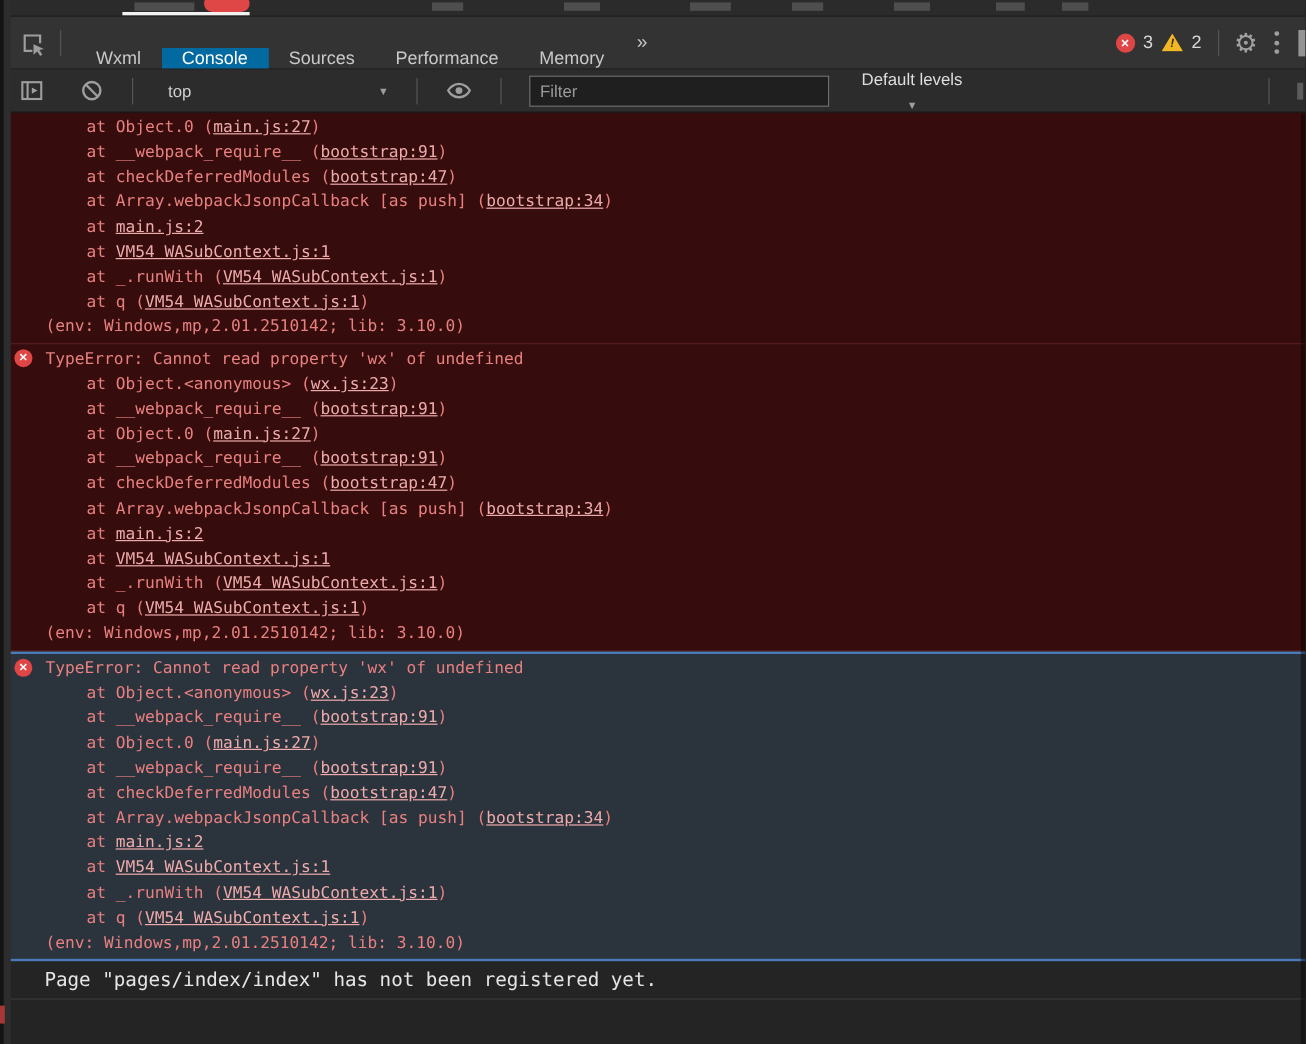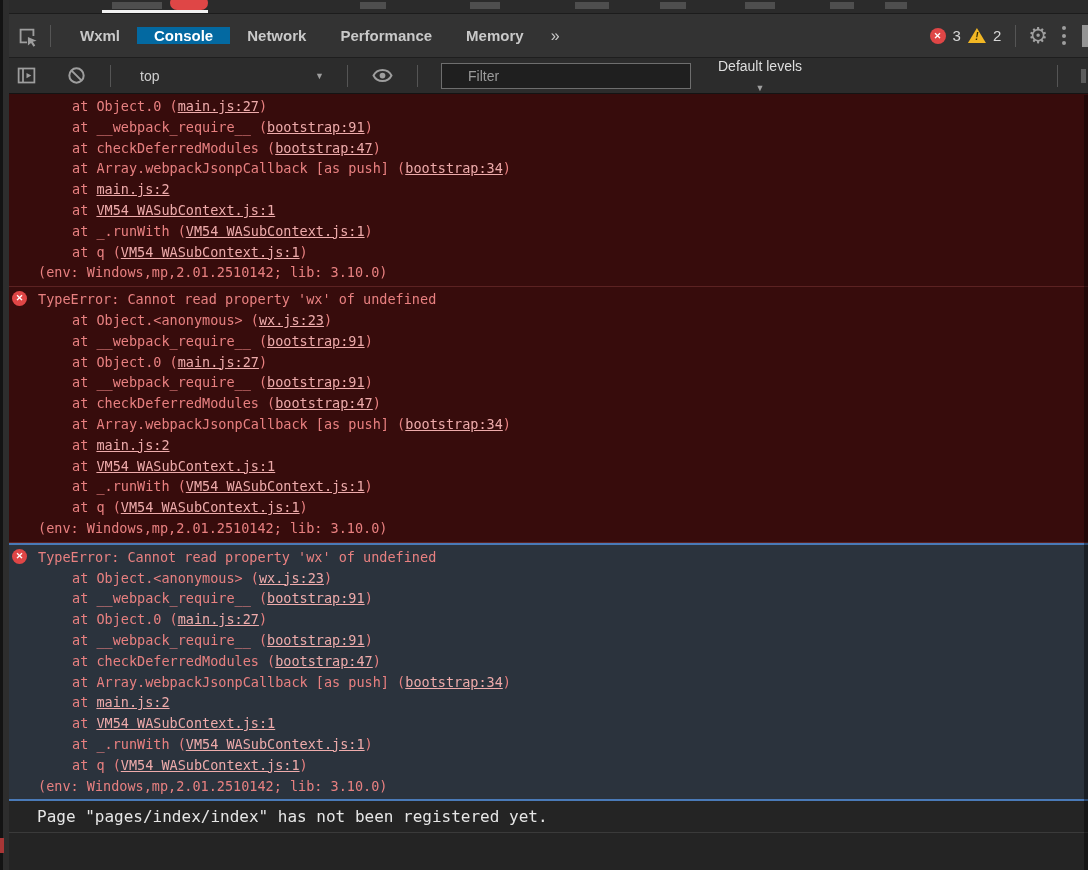--- a/index.html
+++ b/index.html
@@ -25,21 +25,21 @@
     position:absolute; left:102px; top:10px; width:106px; height:3px; background:#f2f2f2;
   }
 
   
   .tab-bar {
     height:44px; background:var(--bar-bg); display:flex; align-items:center;
     padding-left:16px; position:relative; border-bottom:1px solid #1e1e1e;
   }
   .vsep { width:1px; height:22px; background:#555; flex:none; }
   .icon-btn { display:flex; align-items:center; justify-content:center; flex:none; cursor:pointer; }
-  .tabs { display:flex; align-self:stretch; align-items:center; margin-left:12px;font-weight:bold; }
+  .tabs { display:flex; align-self:stretch; align-items:flex-end; margin-left:12px; }
   .tab {
     display:flex; align-items:center; padding:0 17px; font-size:15px; color:#c9c9c9;
     cursor:pointer; white-space:nowrap;
   }
   .tab.active { background:#0369a1; color:#fff; }
   .overflow-chevron { color:#c9c9c9; font-size:16px; margin-left:10px; cursor:pointer; }
   .spacer { flex:1; }
   .badge-group { display:flex; align-items:center; gap:7px; margin-right:14px; }
   .err-circle {
     width:16px; height:16px; border-radius:50%; background:var(--badge-red);
@@ -68,21 +68,21 @@
     height:36px; background:var(--toolbar-bg); display:flex; align-items:center;
     padding:0 14px 0 16px; gap:23px; border-bottom:1px solid #141414; position:relative;
   }
   .ctx-select {
     width:190px; display:flex; align-items:center; justify-content:space-between;
     color:#cfcfcf; font-size:14px; cursor:pointer; padding-left:6px;
   }
   .caret { font-size:9px; color:#9e9e9e; }
   .filter-input {
     width:250px; height:26px; background:#1f1f1f; border:1px solid #6e6e6e;
-    color:#ddd; font-size:14px; font-family:"Liberation Sans",sans-serif; padding:0 26px; outline:none;
+    color:#ddd; font-size:14px; font-family:"Liberation Sans",sans-serif; padding:0 8px; outline:none;
   }
   .filter-input::placeholder { color:#9b9b9b; }
   .levels { display:flex; align-items:center; gap:9px; color:#dedede; font-size:14px; cursor:pointer; margin-left:4px;flex-direction:column; }
   .tb-right-sep { margin-left:auto; }
   .tb-edge-bit { width:5px; height:14px; background:#5c5c5c; margin-right:-12px; }
 
   
   .console {
     position:relative; height:775px; overflow:hidden;
     font-family:"DejaVu Sans Mono", monospace;
@@ -139,21 +139,21 @@
   <span class="icon-btn">
     <svg width="22" height="22" viewBox="0 0 24 24">
       <path d="M4 4 H20 V12 H18 V6 H6 V18 H12 V20 H4 Z" fill="#9e9e9e"></path>
       <path d="M13 13 L22.5 17.2 L18.3 18.2 L21 22.3 L19.1 23.6 L16.4 19.5 L13 22.4 Z" fill="#9e9e9e"></path>
     </svg>
   </span>
   <span class="vsep" style="margin-left:12px;"></span>
   <div class="tabs">
       <div class="tab">Wxml</div>
       <div class="tab active">Console</div>
-      <div class="tab">Network</div>
+      <div class="tab">Sources</div>
       <div class="tab">Performance</div>
       <div class="tab">Memory</div>
     </div>
   <span class="overflow-chevron">»</span>
   <div class="spacer"></div>
   <div class="badge-group">
     <span class="err-circle">✕</span>
     <span class="badge-count">3</span>
     <span class="warn-tri">
       <i class="tri"></i>

